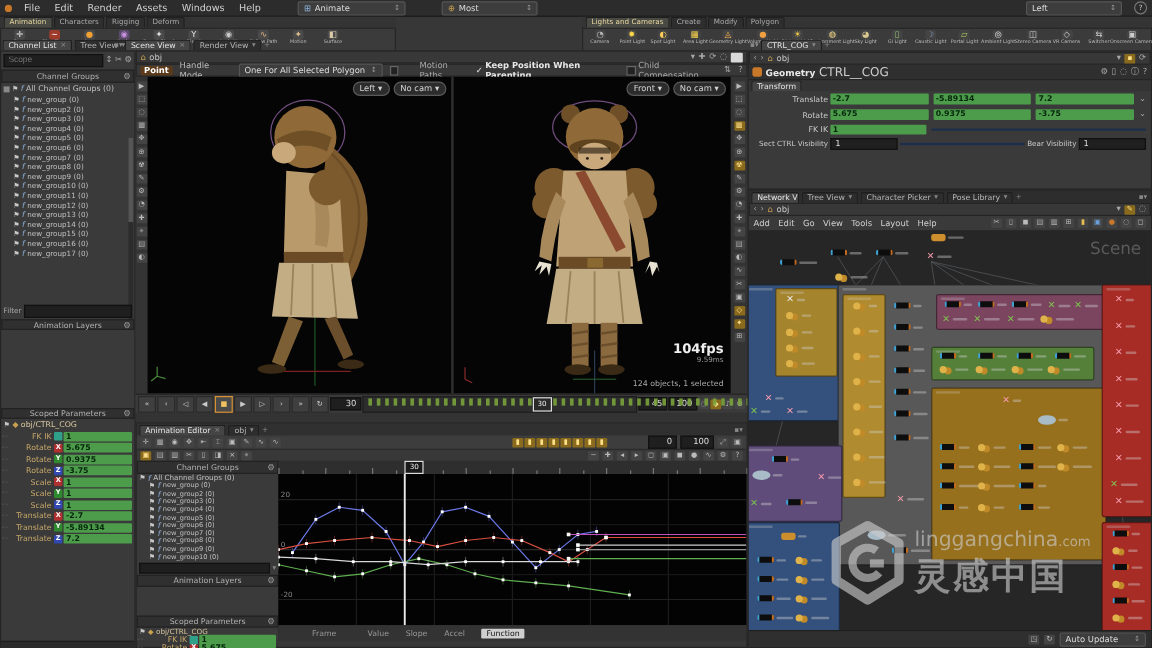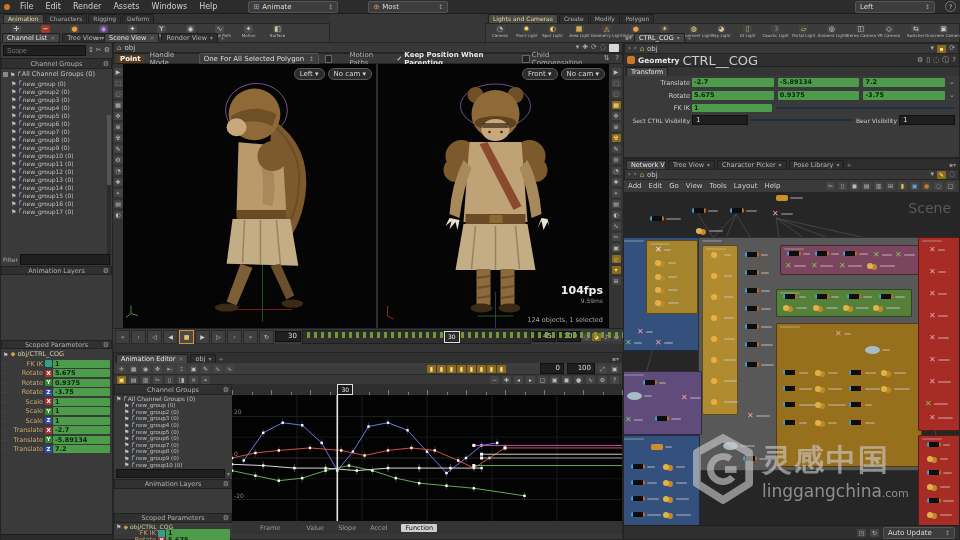--- a/index.html
+++ b/index.html
@@ -991,21 +991,21 @@
         <span class="icon">›</span>
       <span style="color:#c8a050;font-size:7px;">⌂</span>
       <span style="font-size:7px;">obj</span>
       <span style="margin-left:auto;" class="icon">▾</span>
       <span class="vicon gold">▪</span>
       <span class="icon">⟳</span>
     </div>
     <div class="row" style="height:12px;background:#2f2f2f;border-bottom:1px solid #222;padding:0 3px;gap:3px;">
       <span style="width:8px;height:8px;background:#c87828;border-radius:2px;"></span>
       <span style="font-weight:bold;font-size:7.5px;color:#e8e8e8;">Geometry</span>
-      <span style="font-size:13px;color:#ccc;">CTRL__COG</span>
+      <span style="font-size:10px;color:#ccc;">CTRL__COG</span>
       <span style="margin-left:auto;" class="icon">⚙</span>
       <span class="icon">▯</span>
       <span class="icon">◌</span>
       <span class="icon">ⓘ</span>
       <span class="icon">?</span>
     </div>
     <div class="row" style="height:9px;background:#343434;padding-left:2px;">
       <span class="ptab active" style="height:8px;">
           <span>Transform</span>
         </span>
@@ -1545,22 +1545,22 @@
           </div>
         </div>
 
       <div class="abs row wm" style="left:68px;top:242px;gap:8px;">
         <svg width="62" height="72" viewBox="0 0 64 74">
           <path d="M32 4 L59 19 L59 51 L32 68 L5 51 L5 19 Z" fill="none" stroke="rgba(205,205,205,.62)" stroke-width="8" stroke-linejoin="round"></path>
           <circle cx="32" cy="36" r="13" fill="none" stroke="rgba(205,205,205,.62)" stroke-width="7" stroke-dasharray="60 22" transform="rotate(40 32 36)"></circle>
           <rect x="34" y="33" width="12" height="7" fill="rgba(205,205,205,.62)"></rect>
         </svg>
         <div>
+          <div style="font-size:17px;"><span>linggangchina</span><span style="font-size:11px;">.com</span></div>
           <div style="font-size:30px;font-weight:bold;letter-spacing:2px;font-family:'DejaVu Sans',sans-serif;">灵感中国</div>
-          <div style="font-size:17px;"><span>linggangchina</span><span style="font-size:11px;">.com</span></div>
         </div>
       </div>
     </div>
 
     <div class="abs row" style="left:0;top:366px;width:335px;height:14px;background:#2f2f2f;border-top:1px solid #1f1f1f;justify-content:flex-end;gap:4px;padding-right:4px;box-sizing:border-box;">
       <span class="vicon">◳</span>
       <span class="vicon">↻</span>
       <span class="mini-sel" style="width:62px;">
           <span>Auto Update</span>
           <span class="caret" style="margin-left:auto;">↕</span>

